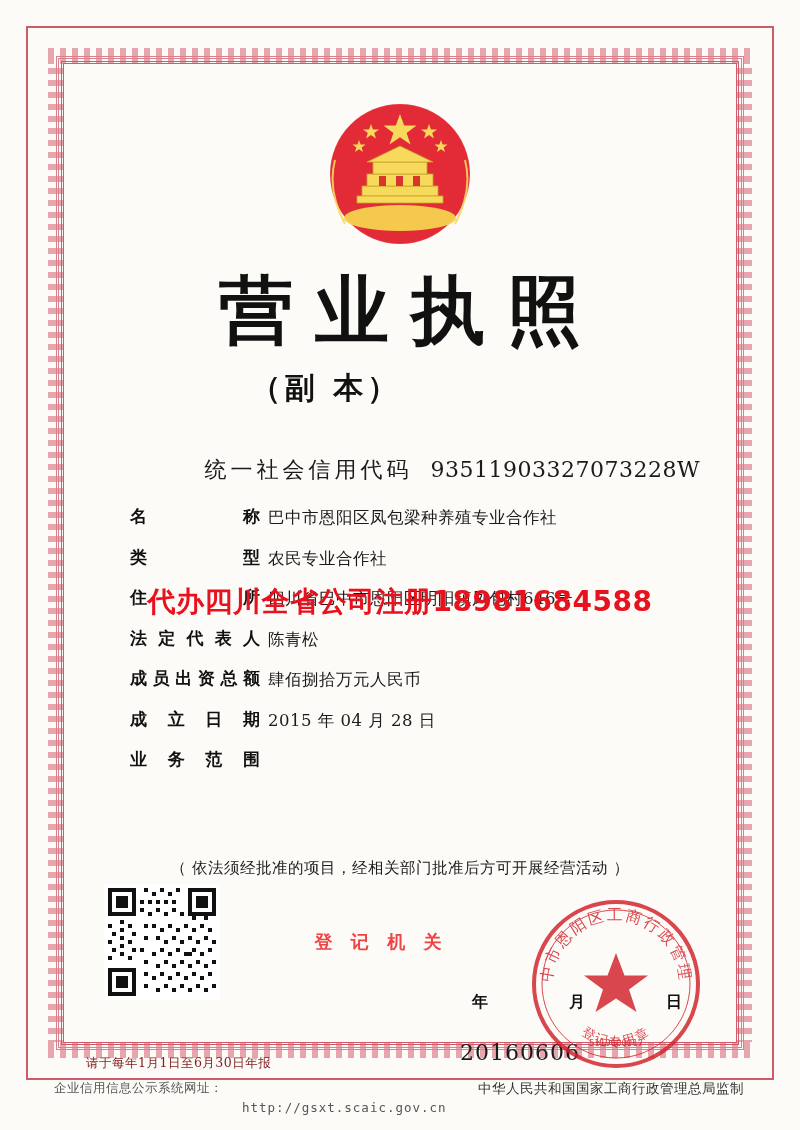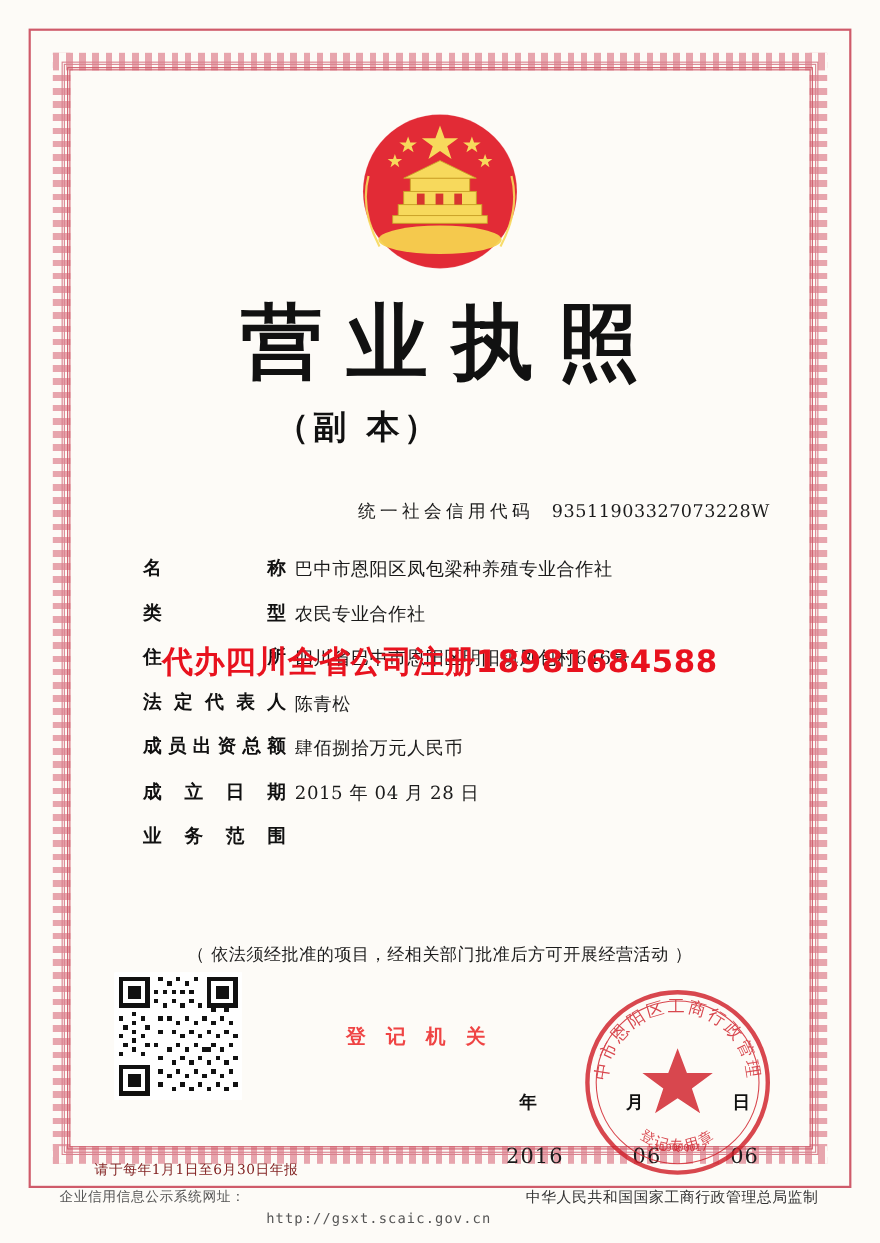--- a/index.html
+++ b/index.html
@@ -92,21 +92,21 @@
     letter-spacing: 4px;
     color: #111111;
   }
 
   
   .credit-row {
     position: absolute;
     top: 455px;
     right: 100px;
     font-family: "DejaVu Serif", serif;
-    font-size: 16px;
+    font-size: 22px;
     color: #1b1b1b;
     letter-spacing: 1px;
     white-space: nowrap;
     text-align: right;
   }
   .credit-row .label { letter-spacing: 4px; }
   .credit-row .value { margin-left: 10px; letter-spacing: 0.5px; }
 
   
   .fields {
@@ -180,23 +180,23 @@
     font-size: 16px;
     font-weight: bold;
     color: #111111;
   }
   .date-digits {
     position: absolute;
     top: 1040px;
     right: 110px;
     width: 230px;
     display: flex;
-    justify-content: space-between;
-    font-family: "DejaVu Serif", serif;
-    font-size: 19px;
+    justify-content: flex-start;
+    font-family: "DejaVu Serif", serif;
+    font-size: 22px;
     color: #1b1b1b;
     letter-spacing: 1px;
   }
 
   
   .seal {
     position: absolute;
     left: 527px;
     top: 895px;
     width: 178px;

